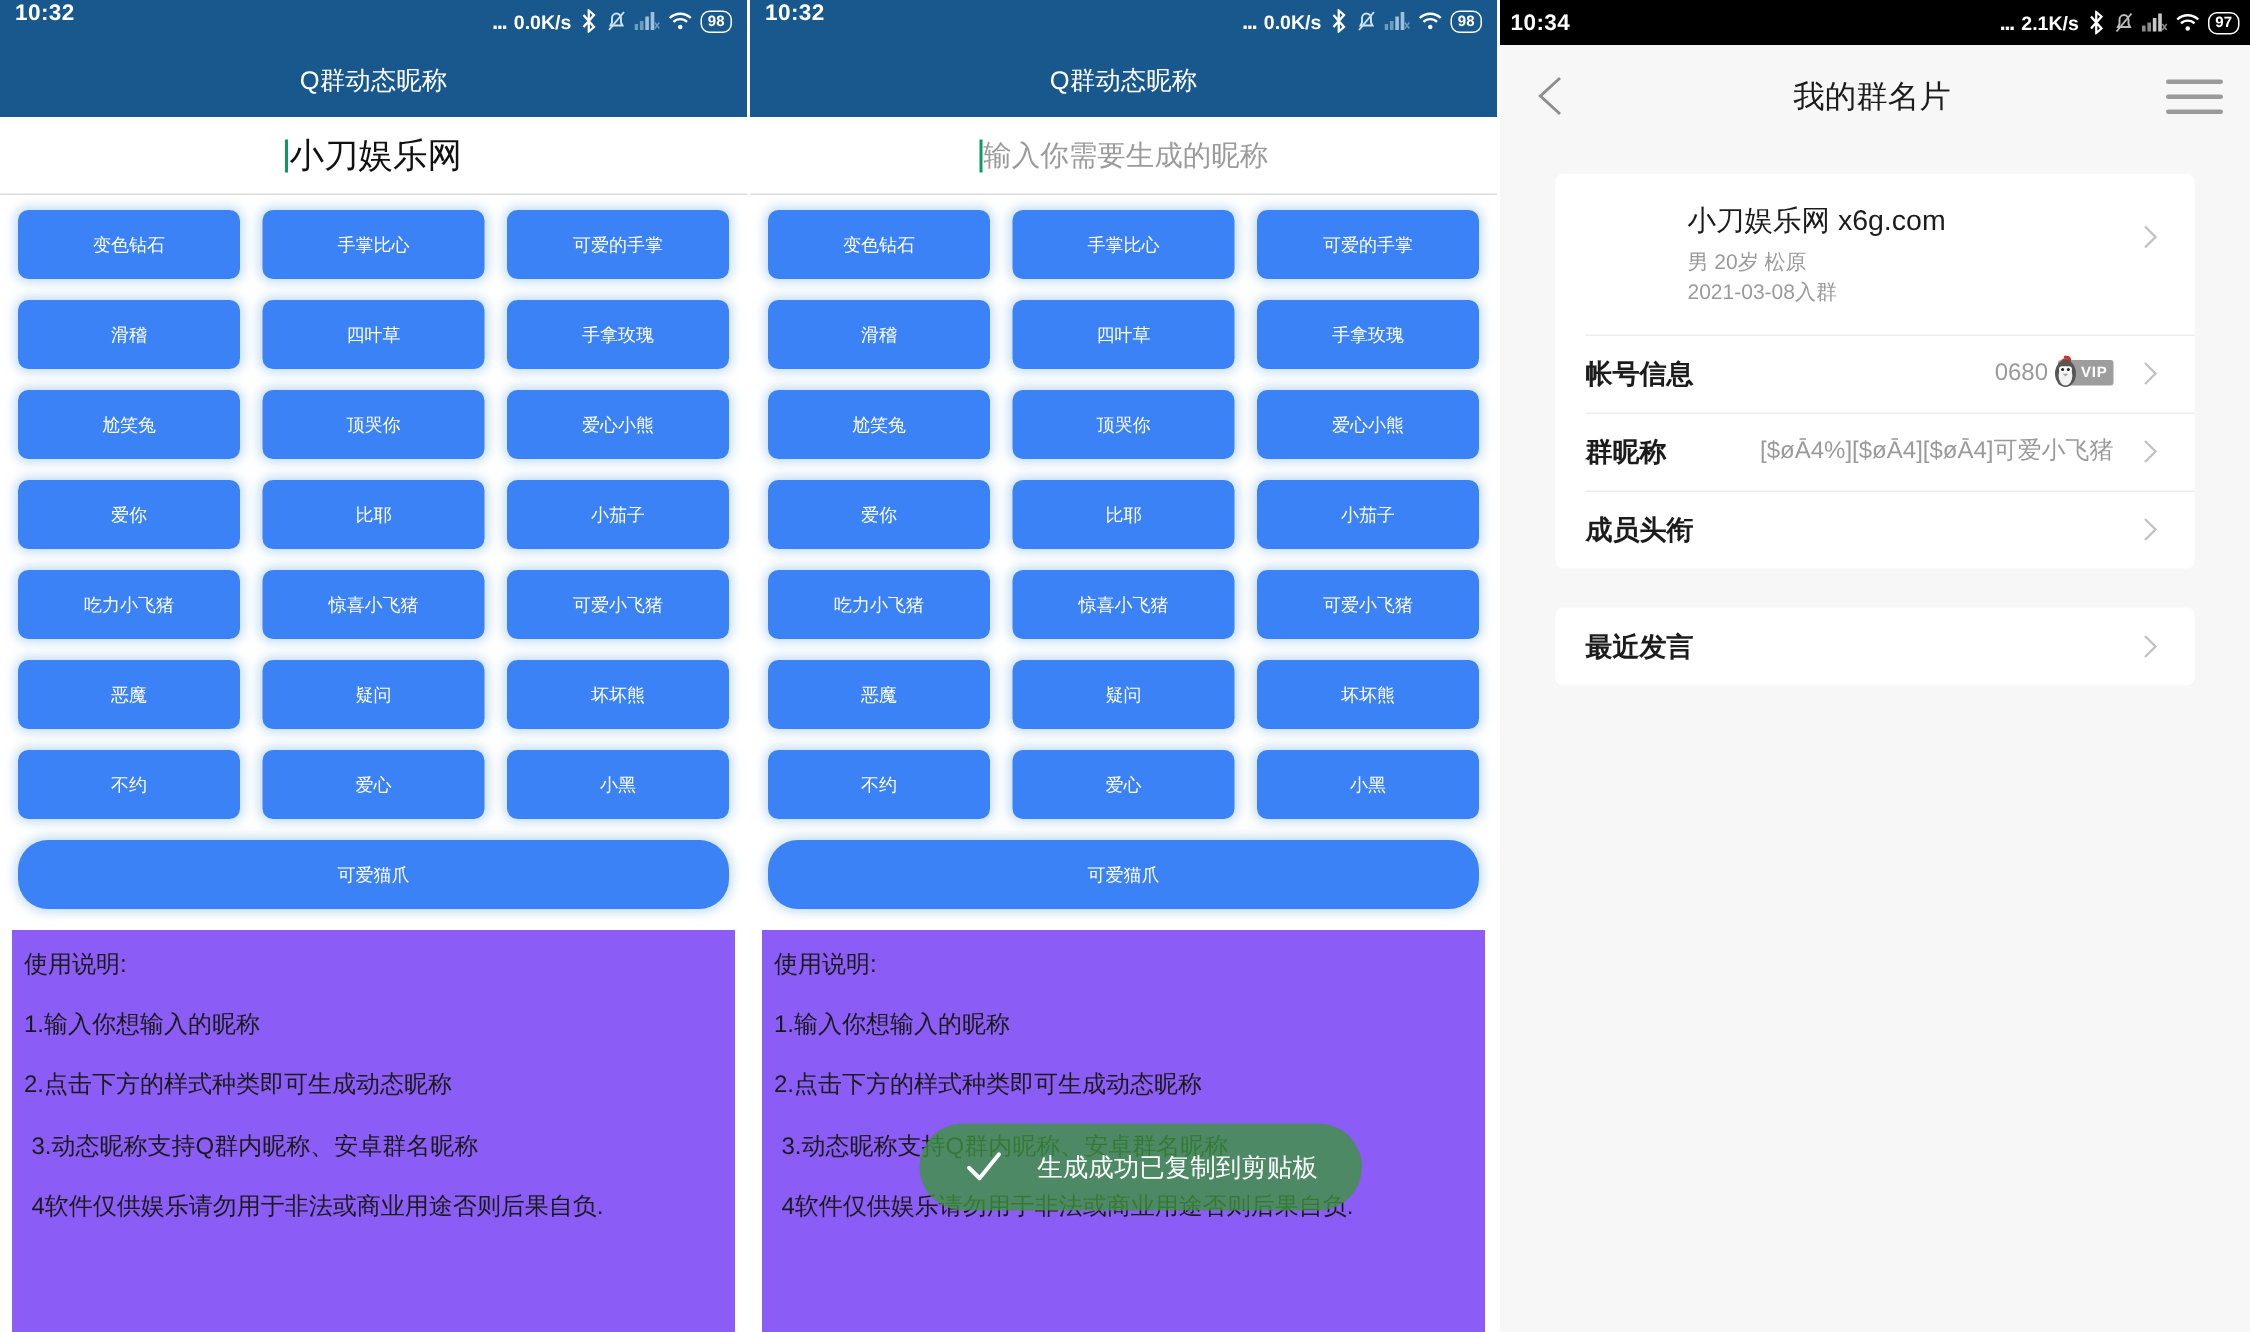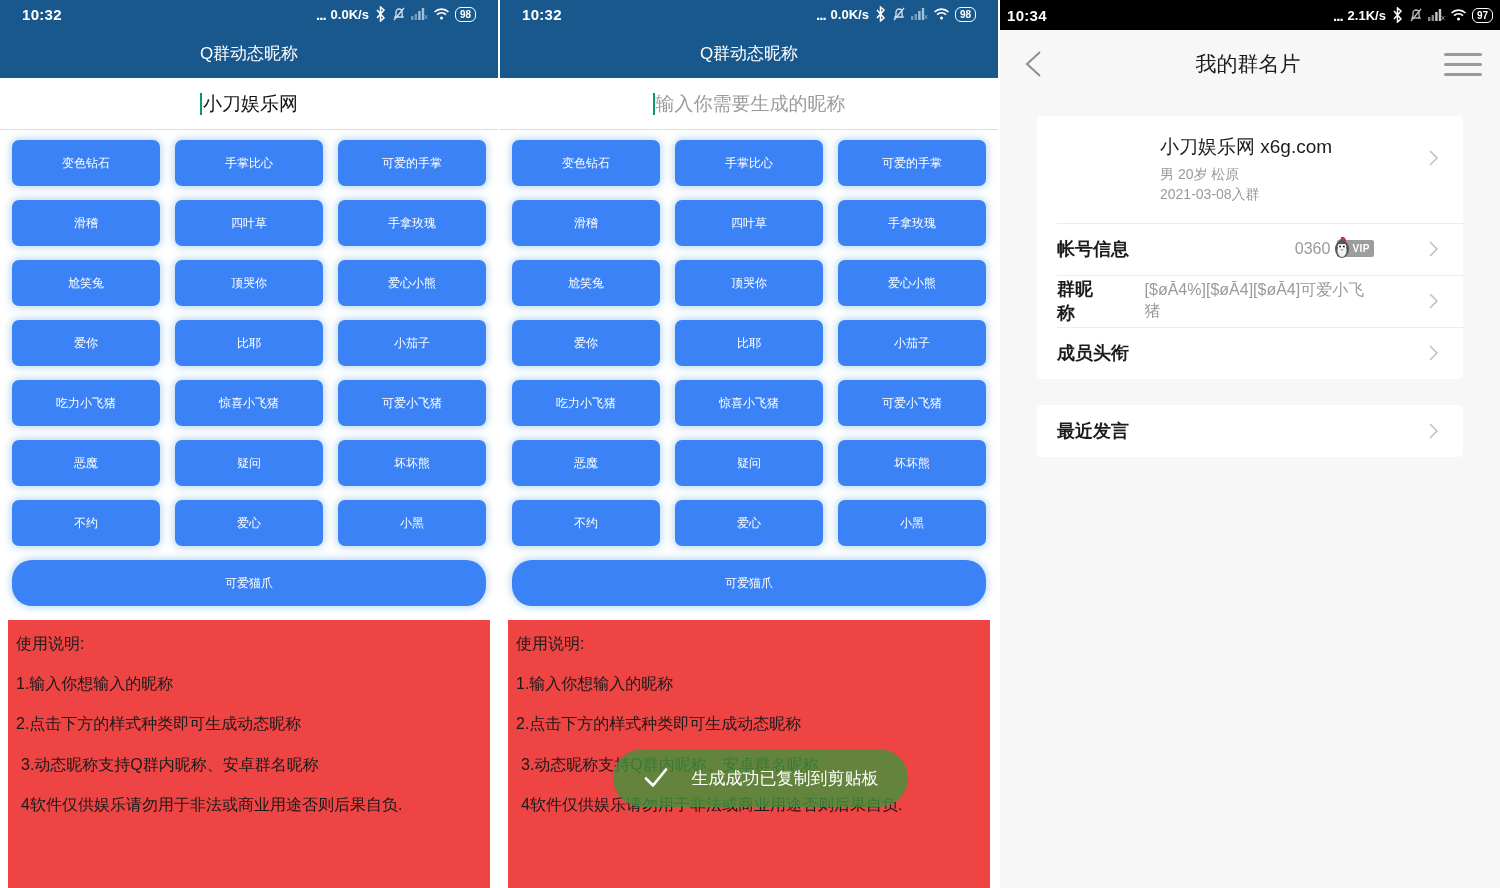--- a/index.html
+++ b/index.html
@@ -15,22 +15,22 @@
   .phone {
     width: 500px; height: 888px;
     position: relative;
     background: #ffffff;
     border-right: 2px solid #ffffff;
     overflow: hidden;
   }
   .statusbar {
     height: 28px;
     background: #19588c;
-    display: flex; align-items: center;
-    padding: 0 22px;
+    display: flex; 
+    padding: 0 10px;
     color: #ffffff;
   }
   .sb-time { font-size: 15px; font-weight: bold; letter-spacing: .3px; }
   .sb-right { margin-left: auto; display: flex; align-items: center; gap: 5px; }
   .sb-dots { font-size: 15px; font-weight: bold; letter-spacing: -1px; }
   .sb-speed { font-size: 13px; font-weight: bold; }
   .sb-ico { display: inline-flex; align-items: center; }
   .battery {
     border: 1.6px solid #fff; border-radius: 6px;
     font-size: 10px; font-weight: bold;
@@ -44,21 +44,21 @@
     color: #fff; font-size: 17px;
   }
 
   .inputwrap {
     height: 52px; background: #ffffff;
     border-bottom: 1px solid #dcdcdc;
     display: flex; align-items: center; justify-content: center;
     position: relative;
   }
   .caret { width: 2px; height: 22px; background: #0a9b63; margin-right: 1px; }
-  .inp-text { font-size: 19px; color: #111; }
+  .inp-text { font-size: 23px; color: #111; }
   .inp-ph   { font-size: 19px; color: #9b9b9b; }
 
   .grid {
     padding: 10px 12px 0 12px;
     display: grid;
     grid-template-columns: repeat(3, 1fr);
     gap: 14px 15px;
   }
   .gbtn {
     height: 46px; border-radius: 7px;
@@ -67,21 +67,21 @@
     display: flex; align-items: center; justify-content: center;
     box-shadow: 0 0 7px 2px rgba(140,190,230,.55);
     border: none; cursor: pointer;
     font-family: inherit;
   }
   .gbtn.wide { grid-column: 1 / -1; border-radius: 20px; }
 
   .notes {
     margin-top: 14px;
     margin-left: 8px; margin-right: 8px;
-    background: #ef4444;
+    background: #8b5cf6;
     height: 268px;
     padding: 14px 8px 0 8px;
     position: relative;
   }
   .notes .ln { font-size: 16px; color: #1a1a1a; margin-bottom: 21px; line-height: 1.2; }
   .notes .ln.ind { padding-left: 5px; }
 
   .toast {
     position: absolute;
     left: 105px; top: 129px;
@@ -116,21 +116,20 @@
     margin: 18px 37px 0 37px;
     background: #ffffff;
     border-radius: 5px;
   }
   .card.second { margin-top: 26px; }
   .row {
     display: flex; align-items: center;
     padding: 0 20px;
     min-height: 52px;
     position: relative;
-    gap: 35px;
   }
   .row + .row::before {
     content: ""; position: absolute; left: 20px; right: 0; top: 0;
     height: 1px; background: #ededed;
   }
   .row.profile { align-items: flex-start; padding-top: 18px; padding-bottom: 18px; }
   .prof-pad { width: 68px; }
   .prof-main { flex: 1; }
   .prof-name { font-size: 19px; color: #1c1c1c; margin-bottom: 4px; }
   .prof-sub { font-size: 14px; color: #9a9a9a; line-height: 1.45; }
@@ -385,21 +384,21 @@
         <span class="chev">
           <svg width="20" height="20" viewBox="0 0 20 20">
               <path d="M7 3l7 7-7 7" fill="none" stroke="#c2c2c2" stroke-width="1.6"></path>
             </svg>
         </span>
       </div>
 
       <div class="row">
         <span class="row-label">帐号信息</span>
         <span class="row-val">
-          <span>0360</span>
+          <span>0680</span>
           <span class="vip">
             <span class="peng">
               <svg width="20" height="22" viewBox="0 0 20 22">
                 <path d="M10 1c2 0 3 1.5 2.6 3.2" fill="none" stroke="#c0392b" stroke-width="2.4" stroke-linecap="round"></path>
                 <path d="M7.2 3.4c.8-1.6 2.8-2 4 -1 1 .8 1.2 2 .6 3z" fill="#c0392b"></path>
                 <ellipse cx="10" cy="12" rx="7" ry="9" fill="#565656"></ellipse>
                 <ellipse cx="10" cy="13.5" rx="4.6" ry="6.5" fill="#f2f2f2"></ellipse>
                 <circle cx="7.8" cy="9.2" r="2.1" fill="#ffffff"></circle>
                 <circle cx="12.2" cy="9.2" r="2.1" fill="#ffffff"></circle>
                 <circle cx="8.1" cy="9.4" r="1" fill="#222"></circle>

